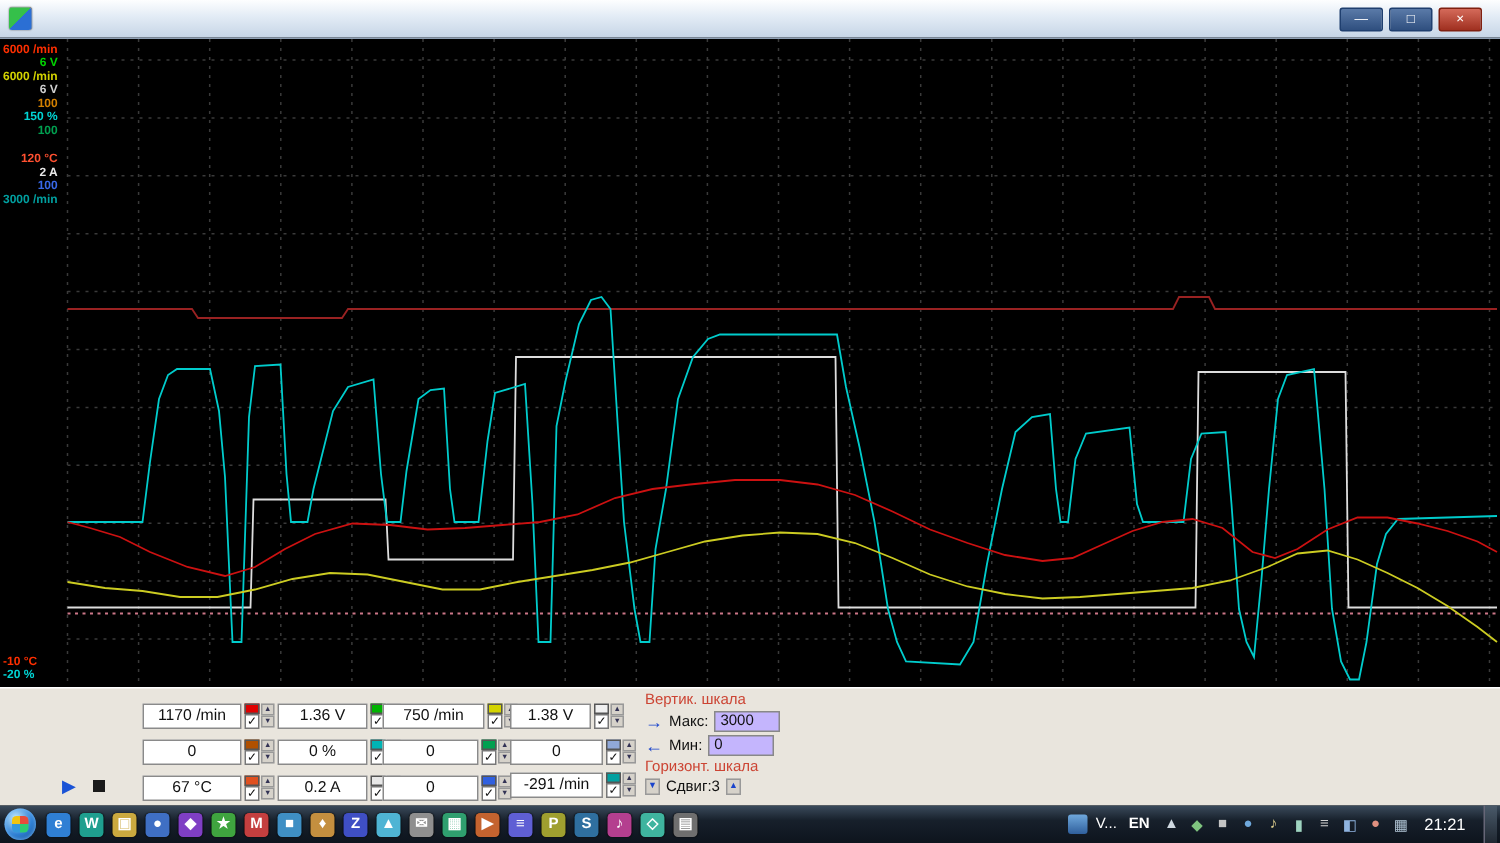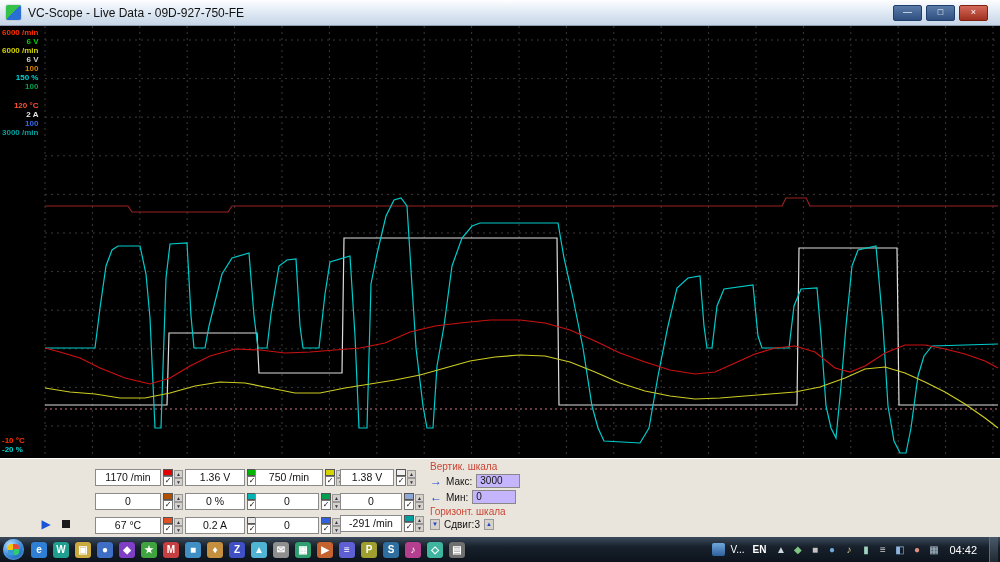--- a/index.html
+++ b/index.html
@@ -17,21 +17,21 @@
   .win-btn.close{background:linear-gradient(#d46a5a,#a03020);border-color:#802010;}
   
   .chart{position:absolute;top:26px;left:0;width:1000px;height:432px;background:#000;}
   .chart svg{position:absolute;top:0;left:0;}
   .scale-labels-top{position:absolute;top:2px;left:2px;z-index:2;text-align:right;}
   .scale-labels-bottom{position:absolute;bottom:4px;left:2px;z-index:2;}
   .scale-label{font-size:8px;line-height:9px;font-weight:bold;white-space:nowrap;}
   
   .panel{position:absolute;top:458px;left:0;width:1000px;height:79px;background:#e9e5dd;
     border-top:1px solid #fff;box-sizing:border-box;}
-  .channel{position:absolute;display:flex;align-items:flex-end;height:18px;}
+  .channel{position:absolute;display:flex;align-items:center;height:18px;}
   .chan-value{height:17px;box-sizing:border-box;background:#fff;border:1px solid #8a8a8a;
     font-size:10.5px;text-align:center;line-height:15px;color:#111;}
   .chan-stack{display:flex;flex-direction:column;margin-left:2px;}
   .chan-swatch{width:10px;height:7px;border:1px solid #555;box-sizing:border-box;}
   .chan-check{width:10px;height:10px;box-sizing:border-box;background:#fff;border:1px solid #777;
     font-size:8px;line-height:8px;text-align:center;color:#111;}
   .chan-spin{display:flex;flex-direction:column;margin-left:1px;}
   .chan-spin span{width:9px;height:8px;box-sizing:border-box;background:#d6d2ca;border:1px solid #999;
     font-size:5px;line-height:6px;text-align:center;color:#335;}
   .play-button{position:absolute;left:36px;top:58px;width:20px;height:16px;color:#1a53d6;
@@ -64,21 +64,20 @@
   .tray-icons{display:flex;gap:4px;align-items:center;}
   .tray-icon{font-size:10px;width:13px;text-align:center;}
   .clock{color:#fff;font-size:11px;margin:0 7px 0 4px;}
   .show-desktop{width:8px;height:25px;background:linear-gradient(#4a5a6a,#202832);border-left:1px solid #667;}
 </style>
 </head>
 <body>
 
 <div class="titlebar">
   <div class="app-icon"></div>
-  <div class="title-text">VC-Scope  -  Live Data  -  09D-927-750-FE</div>
   <div class="win-buttons">
     <div class="win-btn">—</div>
     <div class="win-btn">□</div>
     <div class="win-btn close">×</div>
   </div>
 </div>
 
 <div class="chart">
   <svg width="1000" height="432" viewBox="0 0 1000 432" preserveAspectRatio="none">
       <line x1="45" y1="0" x2="45" y2="432" stroke="#3a3a3a" stroke-width="1" stroke-dasharray="2 4"></line>
@@ -331,16 +330,16 @@
         <span class="tray-icon" style="color: rgb(127, 196, 127);">◆</span>
         <span class="tray-icon" style="color: rgb(196, 196, 196);">■</span>
         <span class="tray-icon" style="color: rgb(111, 168, 220);">●</span>
         <span class="tray-icon" style="color: rgb(224, 208, 144);">♪</span>
         <span class="tray-icon" style="color: rgb(159, 212, 192);">▮</span>
         <span class="tray-icon" style="color: rgb(208, 208, 208);">≡</span>
         <span class="tray-icon" style="color: rgb(143, 180, 224);">◧</span>
         <span class="tray-icon" style="color: rgb(224, 144, 128);">●</span>
         <span class="tray-icon" style="color: rgb(176, 196, 212);">▦</span>
       </div>
-    <span class="clock">04:42</span>
+    <span class="clock">21:21</span>
     <div class="show-desktop"></div>
   </div>
 </div>
 
 </body></html>

